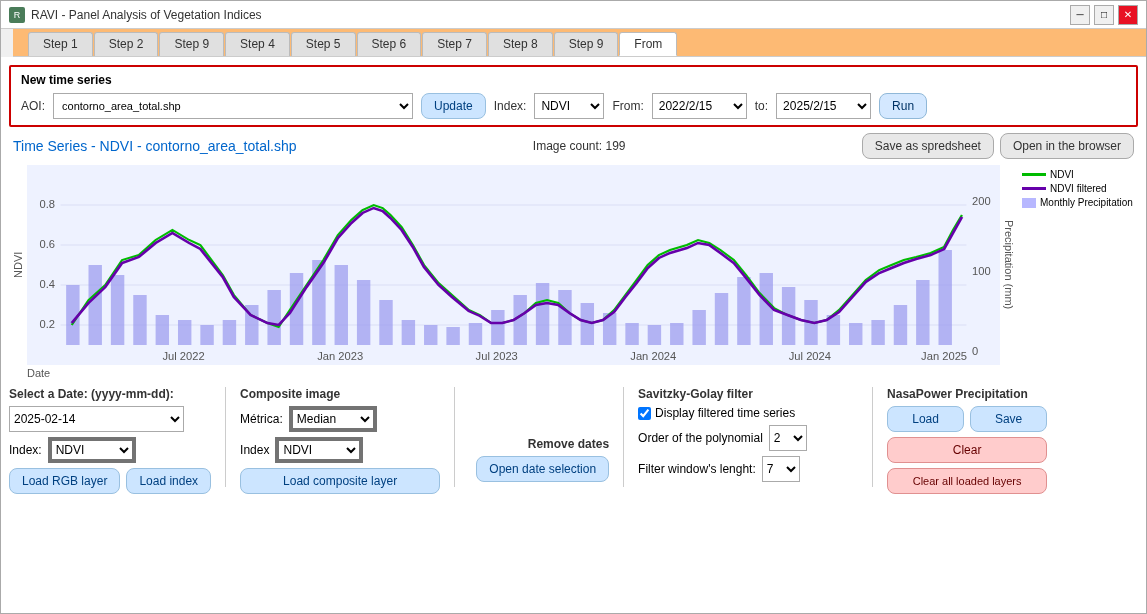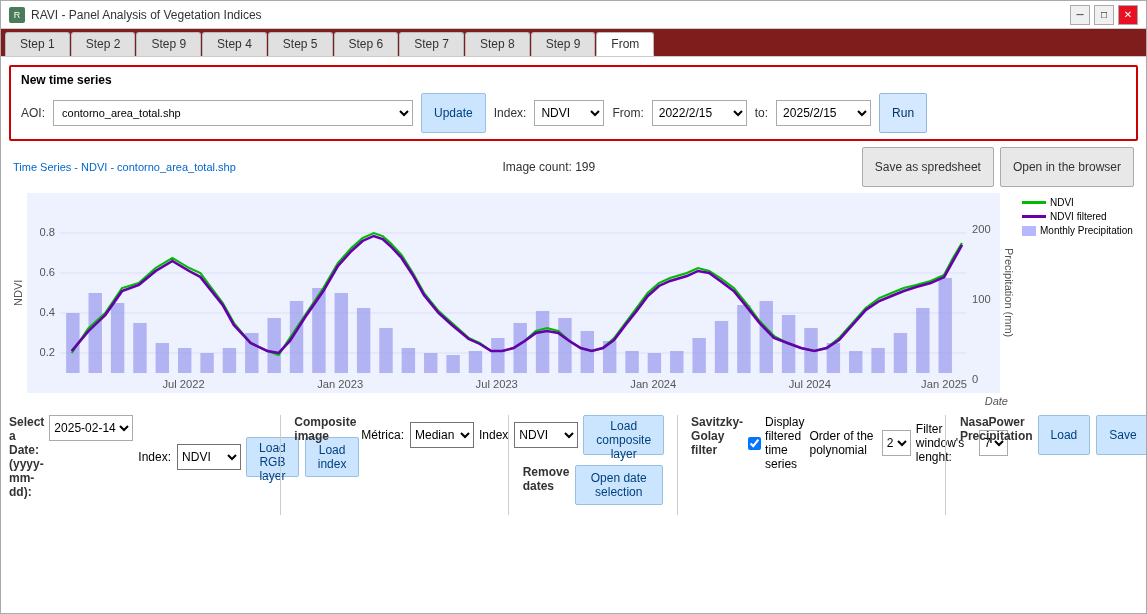--- a/index.html
+++ b/index.html
@@ -57,24 +57,25 @@
       background: #f0f0f0;
       cursor: pointer;
       display: flex;
       align-items: center;
       justify-content: center;
       font-size: 10px;
     }
     .title-btn.close { background: #e81123; color: white; }
     .tabs-bar {
       display: flex;
-      background: #7f1d1d;
+      background: #fdba74;
       border-bottom: 1px solid #ccc;
-      padding: 3px 4px 0;
+      padding: 3px 15px 0;
       gap: 1px;
+      margin-left: 12px;
     }
     .tab {
       padding: 4px 14px;
       background: #e0e0e0;
       border: 1px solid #bbb;
       border-bottom: none;
       cursor: pointer;
       font-size: 12px;
       color: #333;
       border-radius: 3px 3px 0 0;
@@ -118,25 +119,25 @@
       flex: 1;
       height: 26px;
       border: 1px solid #aaa;
       background: #fff;
       font-size: 11px;
       padding: 0 4px;
       max-width: 360px;
     }
     .btn {
       padding: 3px 12px;
-      height: 40px;
+      height: 26px;
       border: 1px solid #aaa;
       cursor: pointer;
       font-size: 12px;
-      border-radius: 2px;
+      border-radius: 8px;
     }
     .btn-blue {
       background: #cce5ff;
       border-color: #99c0e0;
       color: #004080;
     }
     .btn-light {
       background: #e8e8e8;
       border-color: #aaa;
       color: #333;
@@ -160,21 +161,21 @@
       padding: 0 2px;
     }
     .chart-header {
       display: flex;
       align-items: center;
       justify-content: space-between;
       padding: 0 4px;
     }
     .chart-title {
       color: #0066cc;
-      font-size: 11px;
+      font-size: 14px;
       text-align: center;
     }
     .image-count {
       color: #333;
       font-size: 12px;
     }
     .chart-btns {
       display: flex;
       gap: 6px;
     }
@@ -227,57 +228,56 @@
       width: 24px;
       height: 3px;
     }
     .legend-bar {
       width: 14px;
       height: 10px;
       background: #9999ff;
       opacity: 0.7;
     }
     .chart-x-label {
-      text-align: right;
+      text-align: left;
       font-size: 11px;
       color: #555;
-      font-style: italic;
     }
     .bottom-section {
       display: flex;
       gap: 10px;
       align-items: flex-start;
       padding: 2px 0;
     }
     .section-block {
       display: flex;
-      flex-direction: row;
+      flex-direction: column;
       gap: 5px;
     }
     .section-title {
       font-size: 12px;
       font-weight: bold;
       color: #333;
     }
     .row {
       display: flex;
       align-items: center;
       gap: 6px;
     }
     .select-wide {
       width: 130px;
       height: 26px;
       border: 1px solid #aaa;
       background: #fff;
       font-size: 12px;
     }
     .select-medium {
-      width: 64px;
+      width: 88px;
       height: 26px;
-      border: 1px solid #737373;
+      border: 4px solid #737373;
       background: #fff;
       font-size: 12px;
     }
     .select-tiny {
       width: 38px;
       height: 26px;
       border: 1px solid #aaa;
       background: #fff;
       font-size: 12px;
     }
@@ -512,21 +512,21 @@
           <span>Index</span>
           <select class="select-medium">
             <option value="NDVI">NDVI</option>
           </select>
         </div>
         <button class="btn btn-blue">Load composite layer</button>
       </div>
 
       <div class="divider-v"></div>
 
-      <div class="section-block" style="min-width:140px; justify-content: flex-end; padding-top: 50px;">
+      <div class="section-block" style="min-width:140px; justify-content: flex-end; padding-top: 50px; align-items: flex-end;">
         <span class="section-title">Remove dates</span>
         <button class="btn btn-blue">Open date selection</button>
       </div>
 
       <div class="divider-v"></div>
 
       <div class="section-block" style="min-width:220px;">
         <span class="section-title">Savitzky-Golay filter</span>
         <div class="checkbox-row">
           <input type="checkbox" checked="" id="dfts" style="">

